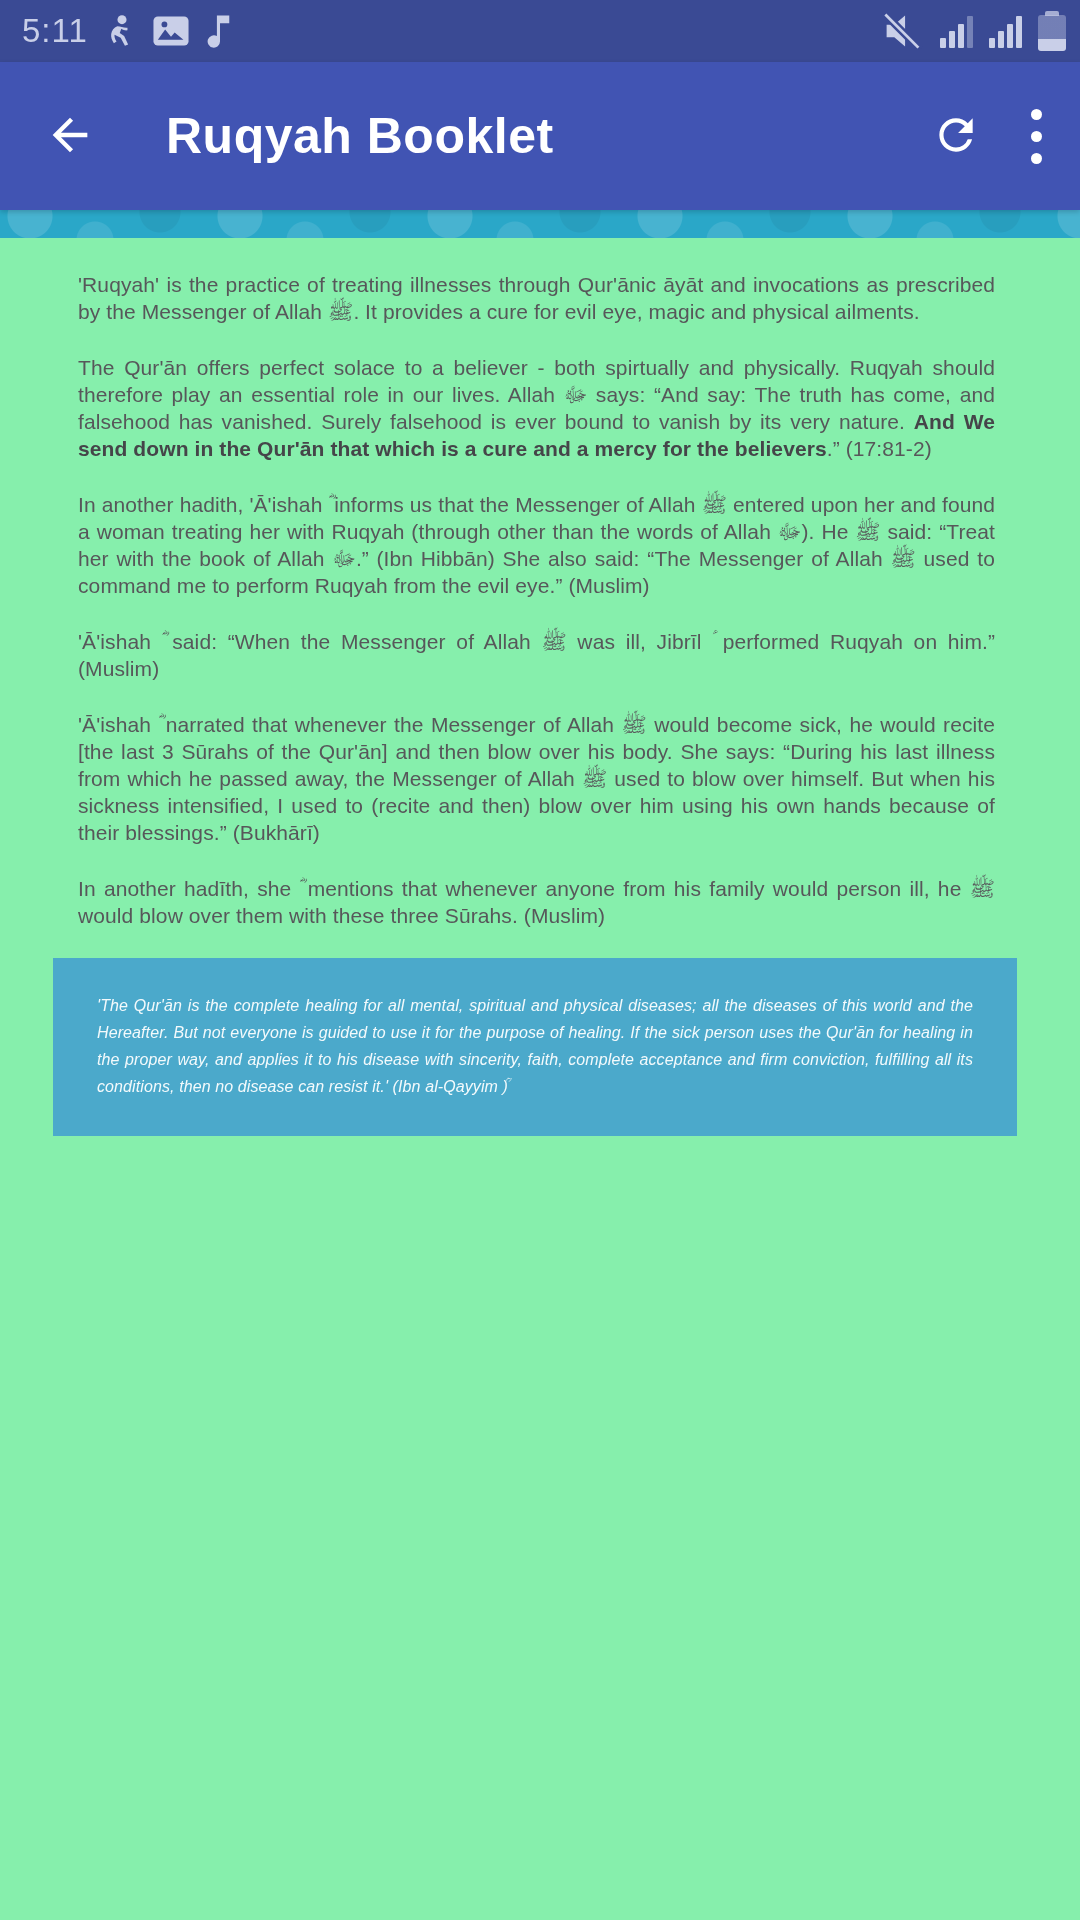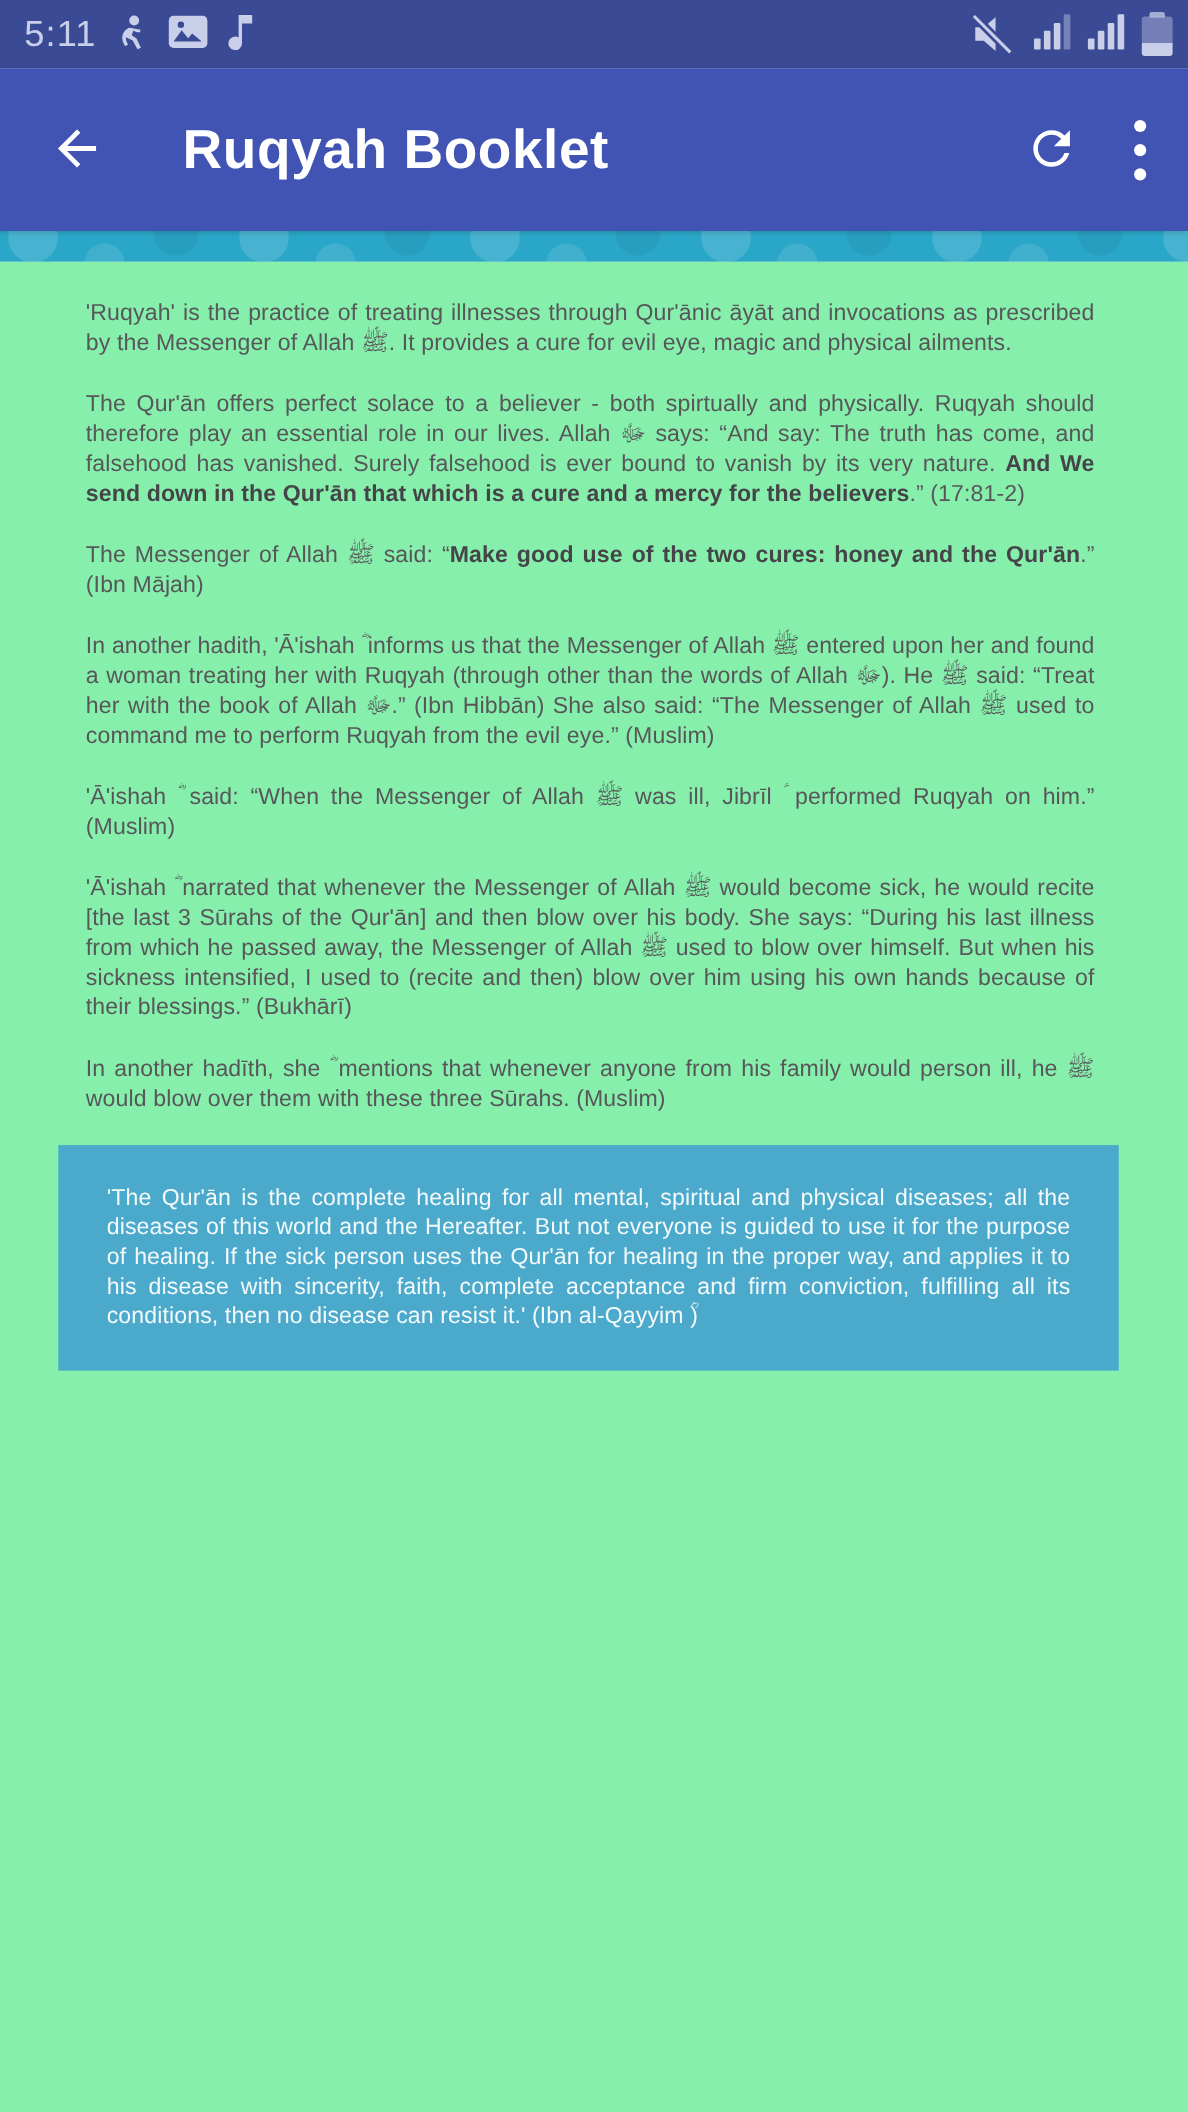--- a/index.html
+++ b/index.html
@@ -14,21 +14,21 @@
     --statusbar-ink:#C9CFE8;
   }
   *{margin:0;padding:0;box-sizing:border-box;}
   html,body{width:1080px;height:1920px;overflow:hidden;}
   body{font-family:"Liberation Sans","DejaVu Sans",sans-serif;background:#fff;}
   .screen{width:1080px;height:1920px;display:flex;flex-direction:column;overflow:hidden;}
 
   
   .status-bar{height:62px;background:var(--status-bar);display:flex;align-items:center;
     justify-content:space-between;padding:0 14px 0 22px;flex:0 0 auto;}
-  .sb-left,.sb-right{display:flex;align-items:flex-start;gap:16px;}
+  .sb-left,.sb-right{display:flex;align-items:center;gap:16px;}
   .sb-time{color:var(--statusbar-ink);font-size:33px;letter-spacing:1px;}
   .sb-ico{display:inline-flex;align-items:flex-end;}
   .sb-ico svg{display:block;}
   .sig{display:flex;align-items:flex-end;gap:3px;height:34px;}
   .sig i{display:block;width:6px;background:var(--statusbar-ink);border-radius:1px;}
   .sig .b1{height:10px}.sig .b2{height:17px}.sig .b3{height:24px}.sig .b4{height:32px}
   .sig .dim{opacity:.42;}
   .battery{position:relative;width:28px;height:40px;display:inline-block;}
   .battery .tip{position:absolute;top:0;left:7px;width:14px;height:5px;background:var(--statusbar-ink);opacity:.75;border-radius:2px 2px 0 0;}
   .battery .bod{position:absolute;top:4px;left:0;width:28px;height:36px;border-radius:3px;
@@ -54,21 +54,21 @@
   .band.top{height:28px;}
   .band.bottom{height:30px;border-top:2px solid rgba(255,255,255,.30);}
 
   
   .page{height:1761px;background:#86efac;position:relative;overflow:hidden;flex:0 0 auto;}
   .page p{font-size:21px;line-height:27px;color:var(--body-text);text-align:justify;
     margin:0 85px 29px 78px;letter-spacing:.1px;}
   .page p:first-of-type{margin-top:33px;}
   .page p .b{font-weight:700;color:#454549;}
   .quote-box{background:var(--quote-box);margin:16px 63px 0 53px;padding:34px 44px 36px;
-    font-size:21px;line-height:27px;color:#F3FAFC;text-align:justify;letter-spacing:.1px;}
+    font-size:16px;line-height:27px;color:#F3FAFC;text-align:justify;letter-spacing:.1px;font-style:italic;}
   .page-badge{position:absolute;left:28px;bottom:22px;width:27px;height:30px;background:var(--page-badge);
     color:#fff;font-size:21px;font-weight:700;display:flex;align-items:center;justify-content:center;
     border:1px solid #cfd6e4;}
 
   
   .footer{flex:1 1 auto;background:#F7F6F3;display:flex;flex-direction:column;align-items:center;
     padding-top:26px;overflow:hidden;}
   .footer-title{color:var(--footer-title);font-size:97px;font-weight:700;line-height:1;
     white-space:nowrap;letter-spacing:1px;-webkit-text-stroke:3px var(--footer-title);}
   .footer-sub{color:var(--footer-subtitle);font-size:127px;font-weight:700;line-height:1;
@@ -150,21 +150,20 @@
           <i></i>
         </span>
     </button>
   </div>
 
   <div class="band top"></div>
 
   <div class="page">
     <p><span>'Ruqyah' is the practice of treating illnesses through Qur'ānic āyāt and invocations as prescribed by the Messenger of Allah ﷺ. It provides a cure for evil eye, magic and physical ailments.</span></p>
     <p><span>The Qur'ān offers perfect solace to a believer - both spirtually and physically. Ruqyah should therefore play an essential role in our lives. Allah ﷻ says: “And say: The truth has come, and falsehood has vanished. Surely falsehood is ever bound to vanish by its very nature. </span><span class="b">And We send down in the Qur'ān that which is a cure and a mercy for the believers</span><span>.” (17:81-2)</span></p>
-    <p><span>The Messenger of Allah ﷺ said: “</span><span class="b">Make good use of the two cures: honey and the Qur'ān</span><span>.” (Ibn Mājah)</span></p>
     <p><span>In another hadith, 'Ā'ishah ؓ informs us that the Messenger of Allah ﷺ entered upon her and found a woman treating her with Ruqyah (through other than the words of Allah ﷻ). He ﷺ said: “Treat her with the book of Allah ﷻ.” (Ibn Hibbān) She also said: “The Messenger of Allah ﷺ used to command me to perform Ruqyah from the evil eye.” (Muslim)</span></p>
     <p><span>'Ā'ishah ؓ said: “When the Messenger of Allah ﷺ was ill, Jibrīl ؑ performed Ruqyah on him.” (Muslim)</span></p>
     <p><span>'Ā'ishah ؓ narrated that whenever the Messenger of Allah ﷺ would become sick, he would recite [the last 3 Sūrahs of the Qur'ān] and then blow over his body. She says: “During his last illness from which he passed away, the Messenger of Allah ﷺ used to blow over himself. But when his sickness intensified, I used to (recite and then) blow over him using his own hands because of their blessings.” (Bukhārī)</span></p>
     <p><span>In another hadīth, she ؓ mentions that whenever anyone from his family would person ill, he ﷺ would blow over them with these three Sūrahs. (Muslim)</span></p>
     <div class="quote-box">'The Qur'ān is the complete healing for all mental, spiritual and physical diseases; all the diseases of this world and the Hereafter. But not everyone is guided to use it for the purpose of healing. If the sick person uses the Qur'ān for healing in the proper way, and applies it to his disease with sincerity, faith, complete acceptance and firm conviction, fulfilling all its conditions, then no disease can resist it.' (Ibn al-Qayyim ؒ)</div>
     <div class="page-badge">2</div>
   </div>
 
   <div class="band bottom"></div>
 

